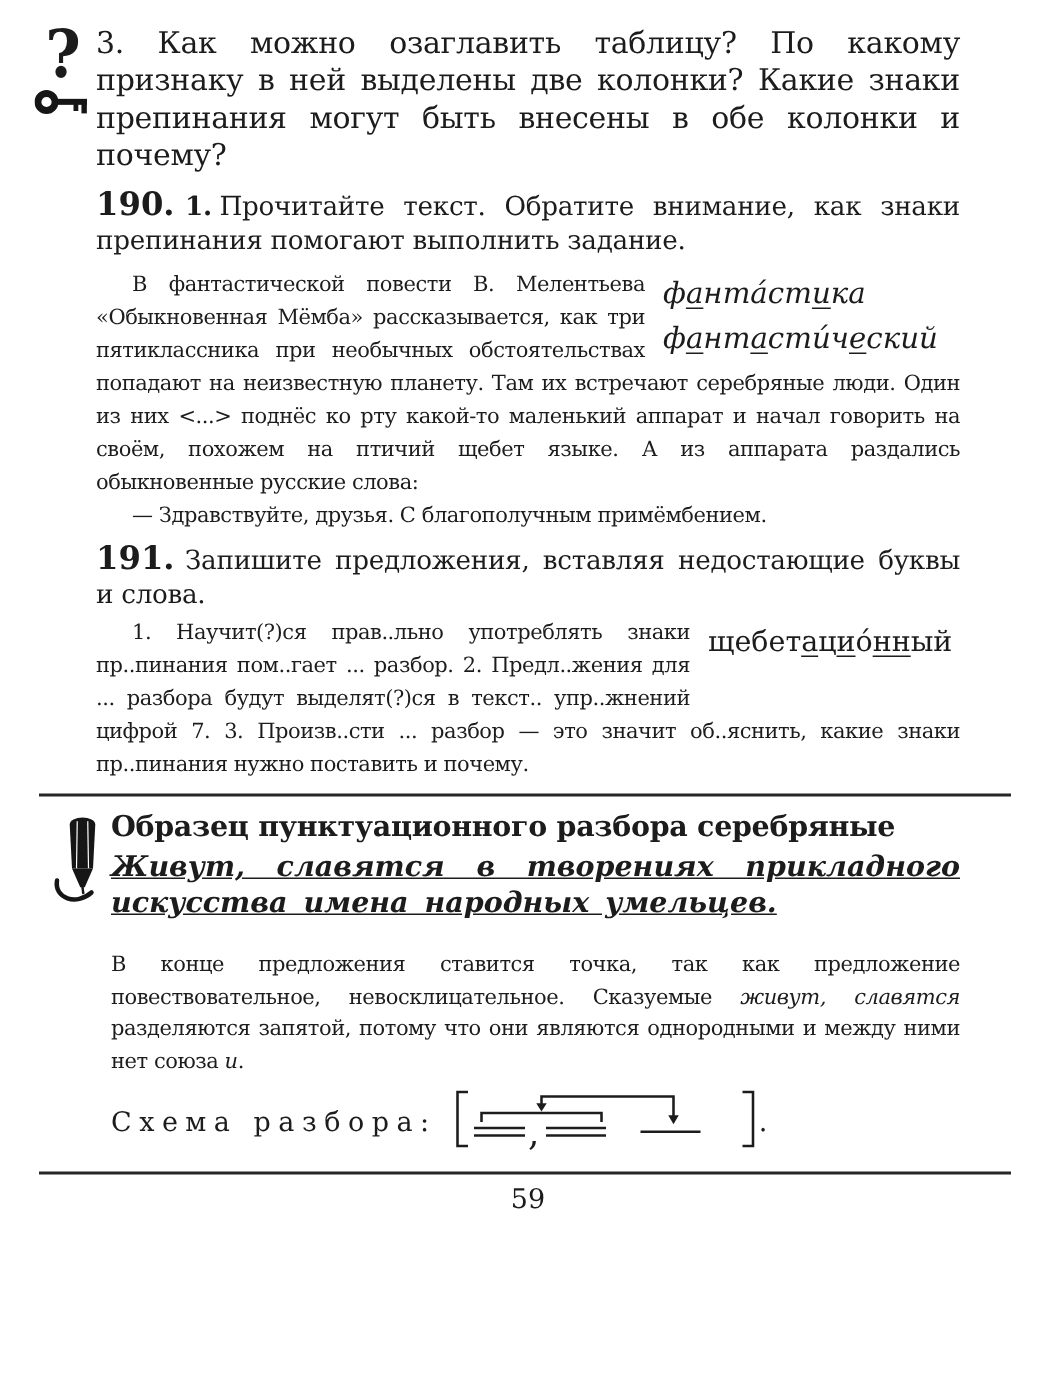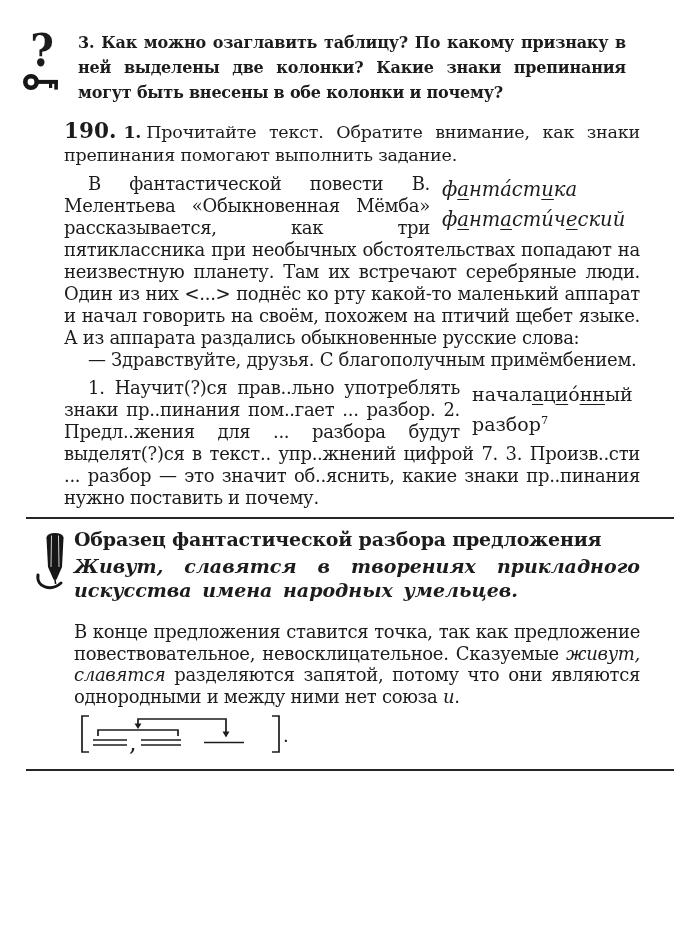--- a/index.html
+++ b/index.html
@@ -6,50 +6,50 @@
   body{width:700px;height:933px;overflow:hidden;
        font-family:"DejaVu Serif","Liberation Serif",serif;color:#1c1c1c;}
   .page{position:relative;box-sizing:border-box;width:700px;height:933px;
         padding:16px 60px 0 64px;}
 
   
   .intro{position:relative;margin-bottom:9px;}
   .intro-icon{position:absolute;left:-42px;top:0;width:40px;text-align:center;}
   .qmark{font-weight:bold;font-size:44px;line-height:42px;transform:scaleX(.92);}
   .key-svg{display:block;margin:1px auto 0 auto;}
-  .q-text{margin:14px;font-weight:bold;font-size:16px;line-height:25px;
+  .q-text{margin:0;font-weight:normal;font-size:20px;line-height:25px;
           text-align:justify;letter-spacing:-.2px;}
 
   
   .instr{margin:0 0 6px 0;font-size:17.5px;line-height:23px;text-align:justify;letter-spacing:-.2px;}
   .instr191{margin-bottom:2px;}
   .exnum{font-weight:bold;font-size:21.5px;padding-right:7px;letter-spacing:0;margin-top:36px;}
   .tasknum{font-weight:bold;padding-right:5px;}
   .task{margin:0;font-size:17.5px;line-height:23px;text-align:justify;letter-spacing:-.2px;}
   .tasks{margin-bottom:8px;}
 
   
   .passage{margin-bottom:6px;}
   .passage:after{content:"";display:block;clear:both;}
   .vocab{float:right;}
   .vocab190{width:198px;height:64px;margin-left:12px;padding-top:2px;}
   .vocab191{width:168px;height:64px;margin-left:12px;padding-top:2px;}
   .vocab-word{font-weight:normal;font-style:italic;font-size:19.5px;line-height:30px;white-space:nowrap;}
   .vocab191 .vocab-word{font-style:normal;font-size:19px;}
-  .body{margin:0;font-size:18px;line-height:22px;text-align:justify;letter-spacing:-.3px;}
+  .body{margin:0;font-size:14px;line-height:22px;text-align:justify;letter-spacing:-.3px;}
   .ind{text-indent:24px;}
 
   
   .sample-box{position:relative;margin:8px -34px 0 -38px;
               border-top:2px solid #262626;border-bottom:2px solid #262626;
               padding:8px 34px 12px 48px;}
   .pen{position:absolute;left:8px;top:12px;}
   .sample-title{margin:0 0 2px 0;font-weight:bold;font-size:19px;line-height:25px;letter-spacing:-.2px;}
   .sample-sentence{margin:0 0 4px 0;font-weight:bold;font-style:italic;
-                   font-size:19px;line-height:24px;text-align:justify;word-spacing:4px;}
+                   font-size:19px;line-height:24px;text-align:justify;word-spacing:4px;text-decoration:underline;}
   .expl{line-height:21.5px;margin-top:19px;}
   .schema-line{margin-top:4px;font-size:18px;white-space:nowrap;}
   .schema-label{letter-spacing:5px;}
   .schema-svg{vertical-align:-15px;margin-left:4px;}
 
   .pagenum{text-align:center;font-size:18px;margin-top:6px;}
 
   
   .u{text-decoration:underline;text-decoration-thickness:1.3px;text-underline-offset:3px;}
   .i{font-style:italic;}
@@ -80,58 +80,62 @@
   <div class="passage">
     <div class="vocab vocab190">
       <div class="vocab-word"><span>ф</span><span class="u">а</span><span>нта́ст</span><span class="u">и</span><span>ка</span></div>
       <div class="vocab-word"><span>ф</span><span class="u">а</span><span>нт</span><span class="u">а</span><span>сти́ч</span><span class="u">е</span><span>ский</span></div>
     </div>
     <p class="body ind">В фантастической повести В. Мелентьева «Обыкновенная Мёмба» рассказывается, как три пятиклассника при необычных обстоятельствах попадают на неизвестную планету. Там их встречают серебряные люди. Один из них &lt;...&gt; поднёс ко рту какой-то маленький аппарат и начал говорить на своём, похожем на птичий щебет языке. А из аппарата раздались обыкновенные русские слова:</p>
     <p class="body ind">— Здравствуйте, друзья. С благополучным примёмбением.</p>
   </div>
 
 
+  <p class="instr instr191">
+    <span class="exnum">191.</span><span>Запишите предложения, вставляя недостающие буквы и слова.</span>
+  </p>
 
   <div class="passage">
     <div class="vocab vocab191">
-      <div class="vocab-word"><span>начал</span><span class="u">а</span><span>ц</span><span class="u">и</span><span>о́</span><span class="u">нн</span><span>ый</span></div>
-      <div class="vocab-word"><span>разбор</span><span class="sup">7</span></div>
+      <div class="vocab-word"><span>щебет</span><span class="u">а</span><span>ц</span><span class="u">и</span><span>о́</span><span class="u">нн</span><span>ый</span></div>
     </div>
     <p class="body ind">1. Научит(?)ся прав..льно употреблять знаки пр..пинания пом..гает ... разбор. 2. Предл..жения для ... разбора будут выделят(?)ся в текст.. упр..жнений цифрой 7. 3. Произв..сти ... разбор — это значит об..яснить, какие знаки пр..пинания нужно поставить и почему.</p>
   </div>
 
   <div class="sample-box">
     <div class="pen">
       <svg width="40" height="62" viewBox="0 0 40 62">
         <ellipse cx="21" cy="6.5" rx="8.5" ry="4.5" fill="#161616"></ellipse>
         <path d="M12.5 7 L29.5 7 L28 36 L14 36 Z" fill="#161616"></path>
         <path d="M17.5 4.5 L17 36" stroke="#ffffff" stroke-width="0.8" fill="none"></path>
         <path d="M24.5 4.5 L25 36" stroke="#ffffff" stroke-width="0.8" fill="none"></path>
         <path d="M14 36 L28 36 L22.5 48.5 L19.5 48.5 Z" fill="#161616"></path>
         <path d="M20.8 47 L21.6 53" stroke="#161616" stroke-width="1.6"></path>
         <path d="M4 44 C2 56 17 61 27 52" stroke="#161616" stroke-width="3" fill="none" stroke-linecap="round"></path>
       </svg>
     </div>
-    <p class="sample-title">Образец фантастической разбора предложения</p>
+    <p class="sample-title">Образец пунктуационного разбора серебряные</p>
     <p class="sample-sentence">Живут, славятся в творениях прикладного искусства имена народных умельцев.</p>
     <p class="body expl"><span>В конце предложения ставится точка, так как предложение повествовательное, невосклицательное. Сказуемые </span><span class="i">живут, славятся</span><span> разделяются запятой, потому что они являются однородными и между ними нет союза </span><span class="i">и</span><span>.</span></p>
     <div class="schema-line">
+      <span class="schema-label">Схема разбора:</span>
       <svg class="schema-svg" width="205" height="46" viewBox="0 0 205 46">
         <g stroke="#1c1c1c" stroke-width="1.7" fill="none">
           <path d="M11 5 L4 5 L4 41 L11 41"></path>
           <path d="M194 5 L201 5 L201 41 L194 41"></path>
           <path d="M15 29 H49"></path>
             <path d="M15 34 H49"></path>
           <path d="M63 29 H103"></path>
             <path d="M63 34 H103"></path>
           <path d="M126 31.5 H166"></path>
           <path d="M20 25 L20 19 L100 19 L100 25"></path>
           <path d="M60 13 L60 8 L148 8 L148 21"></path>
         </g>
         <polygon points="56.5,12.5 63.5,12.5 60,18" fill="#1c1c1c"></polygon>
         <polygon points="144.5,20.5 151.5,20.5 148,26.5" fill="#1c1c1c"></polygon>
         <text x="51" y="40" font-size="24" fill="#1c1c1c" font-family="DejaVu Serif, serif">,</text>
       </svg><span>.</span>
     </div>
   </div>
 
+  <div class="pagenum">59</div>
 
 </div>
 
 </body></html>

